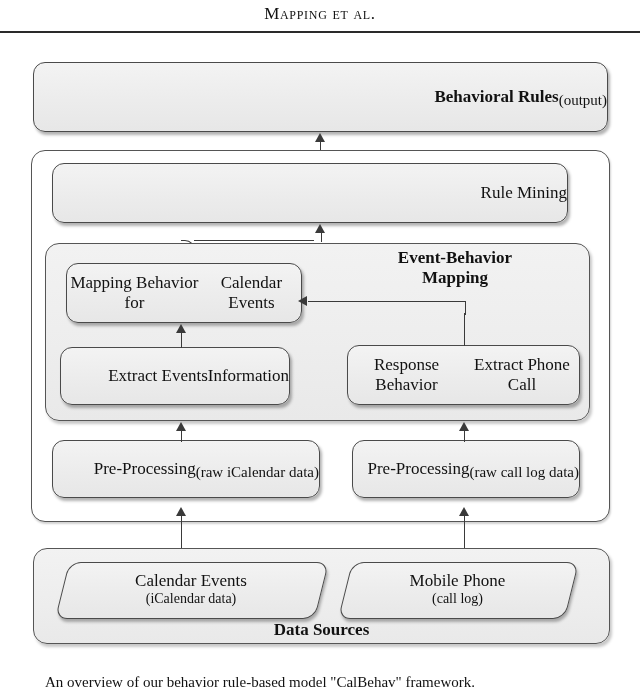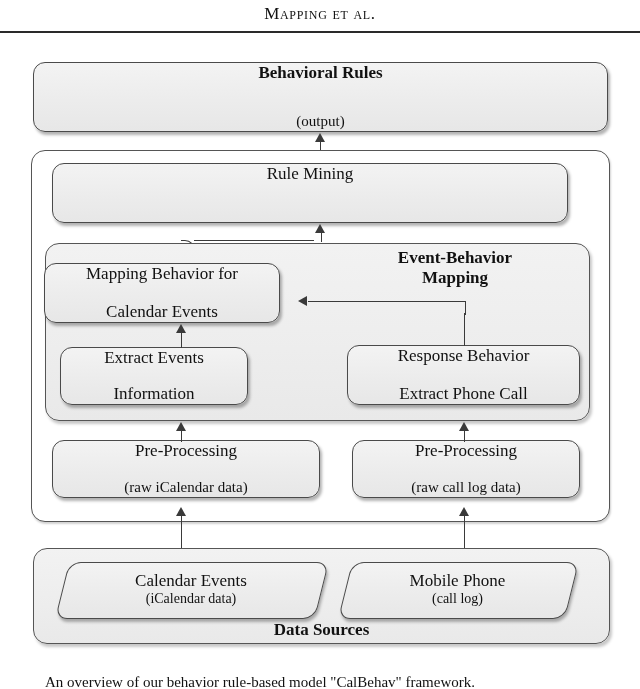--- a/index.html
+++ b/index.html
@@ -29,23 +29,23 @@
 
   
   .node{
     position:absolute;
     box-sizing:border-box;
     background:linear-gradient(180deg,#f3f3f3 0%,#ececec 55%,#e7e7e7 100%);
     border:1px solid #4a4a4a;
     border-radius:12px;
     box-shadow:2px 3px 3px rgba(0,0,0,.30);
     display:flex;
-    flex-direction:column;
+    flex-direction:row;
     align-items:center;
-    justify-content:space-between;
+    justify-content:flex-end;
     text-align:center;
     line-height:1.18;
   }
   .node .l1{font-size:17px;}
   .node .l2{font-size:15px;margin-top:8px;}
   .node.bold .l1{font-weight:bold;}
 
   
   .container{
     position:absolute;
@@ -157,26 +157,26 @@
   <div class="corner" style="left:312px;top:232px;width:10px;height:10px;border-radius:0 0 0 0;border-left:none;border-bottom:none;border-top:none;border-right:1.6px solid #3a3a3a;"></div>
   <div class="arrow-up" style="left:315px;top:224px;"></div>
 
   <div class="container" style="left:45px;top:243px;width:545px;height:178px;"></div>
 
   <div class="grouplabel" style="left:330px;top:248px;width:250px;">
     <span>Event-Behavior</span><br>
     <span>Mapping</span>
   </div>
 
-  <div class="node" style="left:44px;top:263px;width:236px;height:60px;">
+  <div class="node" style="left:66px;top:263px;width:236px;height:60px;">
     <span class="l1">Mapping Behavior for</span>
     <span class="l1">Calendar Events</span>
   </div>
 
-  <div class="node" style="left:60px;top:347px;width:188px;height:58px;">
+  <div class="node" style="left:60px;top:347px;width:230px;height:58px;">
     <span class="l1">Extract Events</span>
     <span class="l1">Information</span>
   </div>
 
   <div class="vline" style="left:181px;top:332px;height:16px;"></div>
   <div class="arrow-up" style="left:176px;top:324px;"></div>
 
   <div class="node" style="left:347px;top:345px;width:233px;height:60px;">
     <span class="l1">Response Behavior</span>
     <span class="l1">Extract Phone Call</span>

